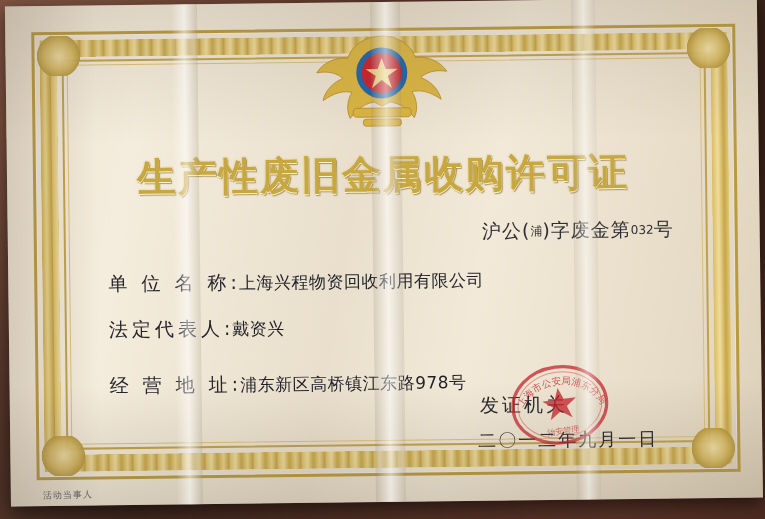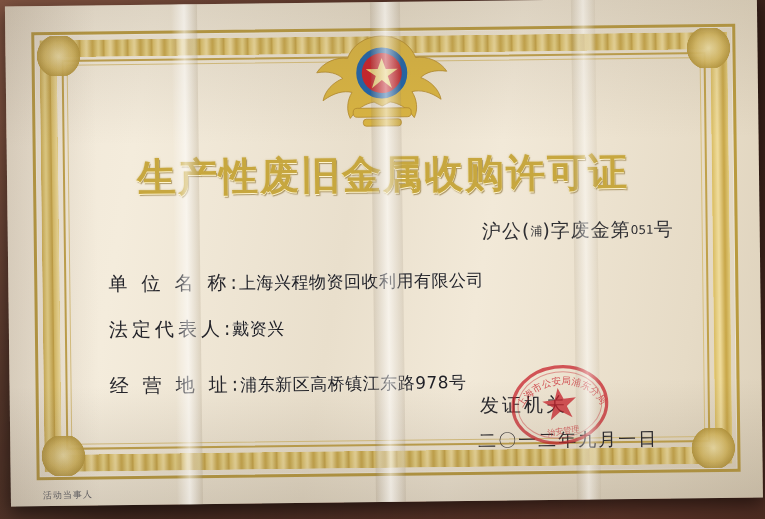--- a/index.html
+++ b/index.html
@@ -278,21 +278,21 @@
           <polygon fill="#f2d87a" points="75,30 79,41 91,41 81,48 85,60 75,52 65,60 69,48 59,41 71,41"></polygon>
 
           <rect x="46" y="80" width="58" height="9" rx="4" fill="#d9b441" stroke="#b2892c" stroke-width="0.8"></rect>
           <rect x="56" y="91" width="38" height="7" rx="3" fill="#d9b441" stroke="#b2892c" stroke-width="0.8"></rect>
         </svg>
       </div>
 
       <div class="title">生产性废旧金属收购许可证</div>
 
       <div class="cert-no">
-        <span>沪公</span><span class="paren">(</span><span class="small">浦</span><span class="paren">)</span><span>字废金第</span><span class="small">051</span><span>号</span>
+        <span>沪公</span><span class="paren">(</span><span class="small">浦</span><span class="paren">)</span><span>字废金第</span><span class="small">032</span><span>号</span>
       </div>
 
       <div class="field f1">
         <span class="lbl">单 位 名 称</span>
         <span class="colon">:</span>
         <span class="val">上海兴程物资回收利用有限公司</span>
       </div>
 
       <div class="field f2">
         <span class="lbl">法定代表人</span>

